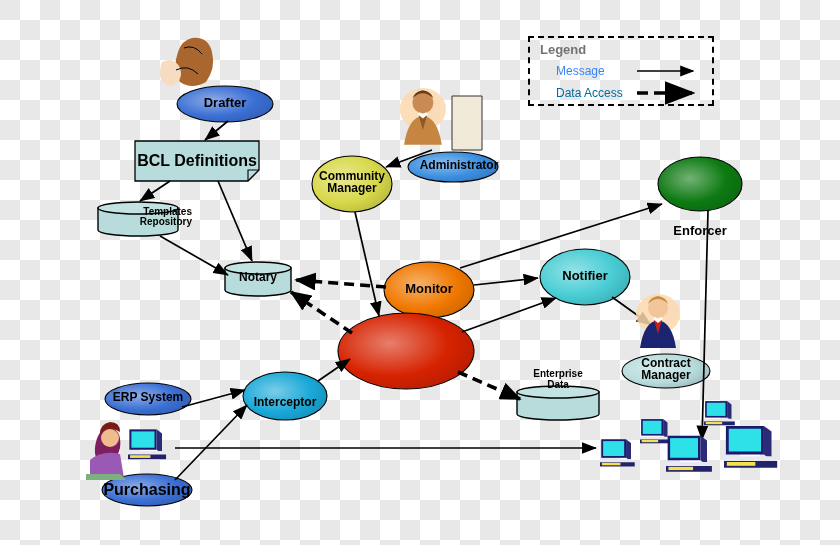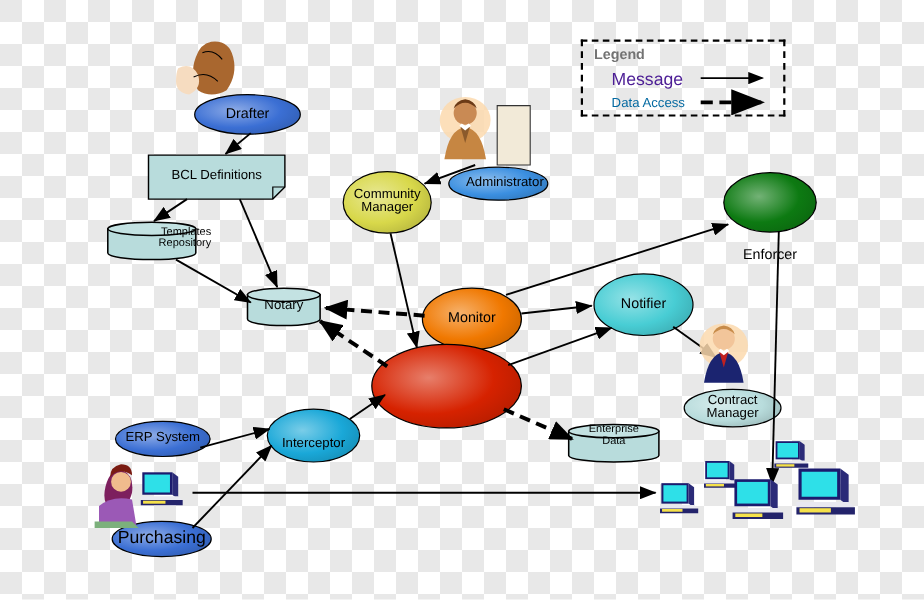--- a/index.html
+++ b/index.html
@@ -6,29 +6,29 @@
   body{
     width:840px;height:545px;
     font-family:"Liberation Sans", sans-serif;
     background:
       repeating-conic-gradient(#ffffff 0% 25%, #e8e8e8 0% 50%) 0 0 / 40px 40px;
     position:relative;overflow:hidden;
   }
   #stage{position:absolute;inset:0;width:840px;height:545px;}
   svg.layer{position:absolute;left:0;top:0;width:840px;height:545px;}
   .lbl{
-    position:absolute;color:#000;font-weight:normal;text-align:center;
+    position:absolute;color:#000;font-weight:bold;text-align:center;
     line-height:1.05;pointer-events:none;
   }
   .legend-box{
     position:absolute;left:528px;top:36px;width:182px;height:66px;
     border:2px dashed #000;background:rgba(255,255,255,0.0);
   }
   .legend-title{position:absolute;left:540px;top:42px;font-size:13px;font-weight:bold;color:#737373;}
-  .legend-msg{position:absolute;left:556px;top:64px;font-size:16px;color:#4c1d95;}
+  .legend-msg{position:absolute;left:556px;top:64px;font-size:12px;color:#3b82f6;}
   .legend-dat{position:absolute;left:556px;top:86px;font-size:12px;color:#0369a1;}
 </style>
 </head>
 <body>
 
 <div id="stage">
 
   <svg class="layer" id="shapes">
       <defs>
         <radialGradient id="g0" cx="38%" cy="40%" r="75%">
@@ -225,30 +225,30 @@
     <defs>
       <marker id="lm" markerWidth="9" markerHeight="7" refX="8" refY="3.5" orient="auto">
         <polygon points="0,0 9,3.5 0,7" fill="#000"></polygon>
       </marker>
     </defs>
     <line x1="637" y1="71" x2="693" y2="71" stroke="#000" stroke-width="1.6" marker-end="url(#lm)"></line>
     <line x1="637" y1="93" x2="692" y2="93" stroke="#000" stroke-width="3.4" stroke-dasharray="11,6" marker-end="url(#lm)"></line>
   </svg>
 
 <div class="lbl" style="left: 163px; width: 124px; font-size: 13px; top: 95.72px; white-space: pre-line;">Drafter</div>
-    <div class="lbl" style="left: 121px; width: 152px; font-size: 12px; top: 152.72px; white-space: pre-line;">BCL Definitions</div>
+    <div class="lbl" style="left: 121px; width: 152px; font-size: 16px; top: 152.72px; white-space: pre-line;">BCL Definitions</div>
     <div class="lbl" style="left: 84px; width: 108px; font-size: 10px; top: 206.8px; white-space: pre-line; text-align: right;">Templates
 Repository</div>
     <div class="lbl" style="left: 211px; width: 94px; font-size: 12px; top: 271.28px; white-space: pre-line; text-align: center;">Notary</div>
     <div class="lbl" style="left: 298px; width: 108px; font-size: 12px; top: 169.56px; white-space: pre-line;">Community
 Manager</div>
     <div class="lbl" style="left: 400px; width: 118px; font-size: 12px; top: 159.28px; white-space: pre-line;">Administrator</div>
     <div class="lbl" style="left: 370px; width: 118px; font-size: 13px; top: 281.72px; white-space: pre-line;">Monitor</div>
     <div class="lbl" style="left: 526px; width: 118px; font-size: 13px; top: 268.72px; white-space: pre-line;">Notifier</div>
     <div class="lbl" style="left: 644px; width: 112px; font-size: 13px; top: 175.72px; white-space: pre-line; margin-top: 48px;">Enforcer</div>
     <div class="lbl" style="left: 608px; width: 116px; font-size: 12px; top: 356.56px; white-space: pre-line;">Contract
 Manager</div>
-    <div class="lbl" style="left: 503px; width: 110px; font-size: 10px; top: 386px; white-space: pre-line;">Enterprise
+    <div class="lbl" style="left: 503px; width: 110px; font-size: 10px; top: 369px; white-space: pre-line;">Enterprise
 Data</div>
     <div class="lbl" style="left: 229px; width: 112px; font-size: 12px; top: 396px; white-space: pre-line;">Interceptor</div>
     <div class="lbl" style="left: 91px; width: 114px; font-size: 12px; top: 391.28px; white-space: pre-line;">ERP System</div>
     <div class="lbl" style="left: 88px; width: 118px; font-size: 16px; top: 482.28px; white-space: pre-line;">Purchasing</div>
   </div>
 
 </body></html>

